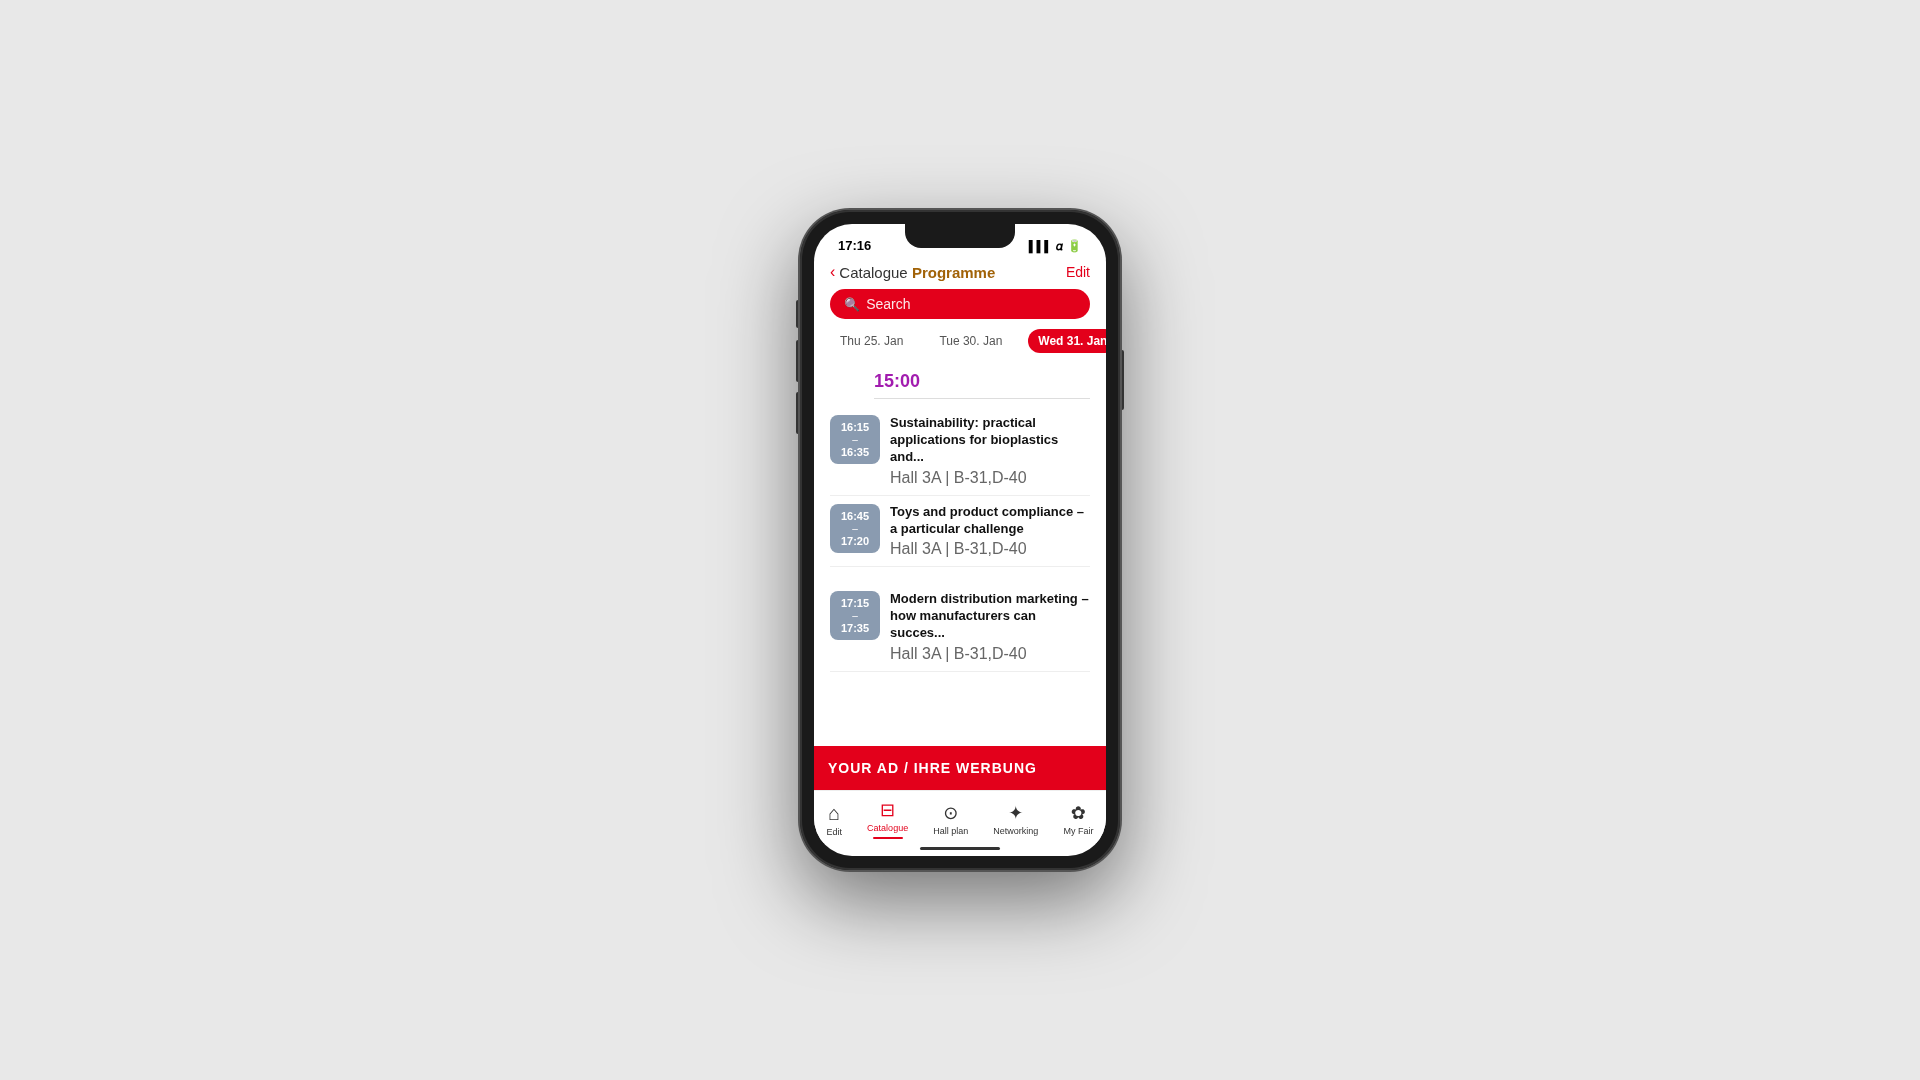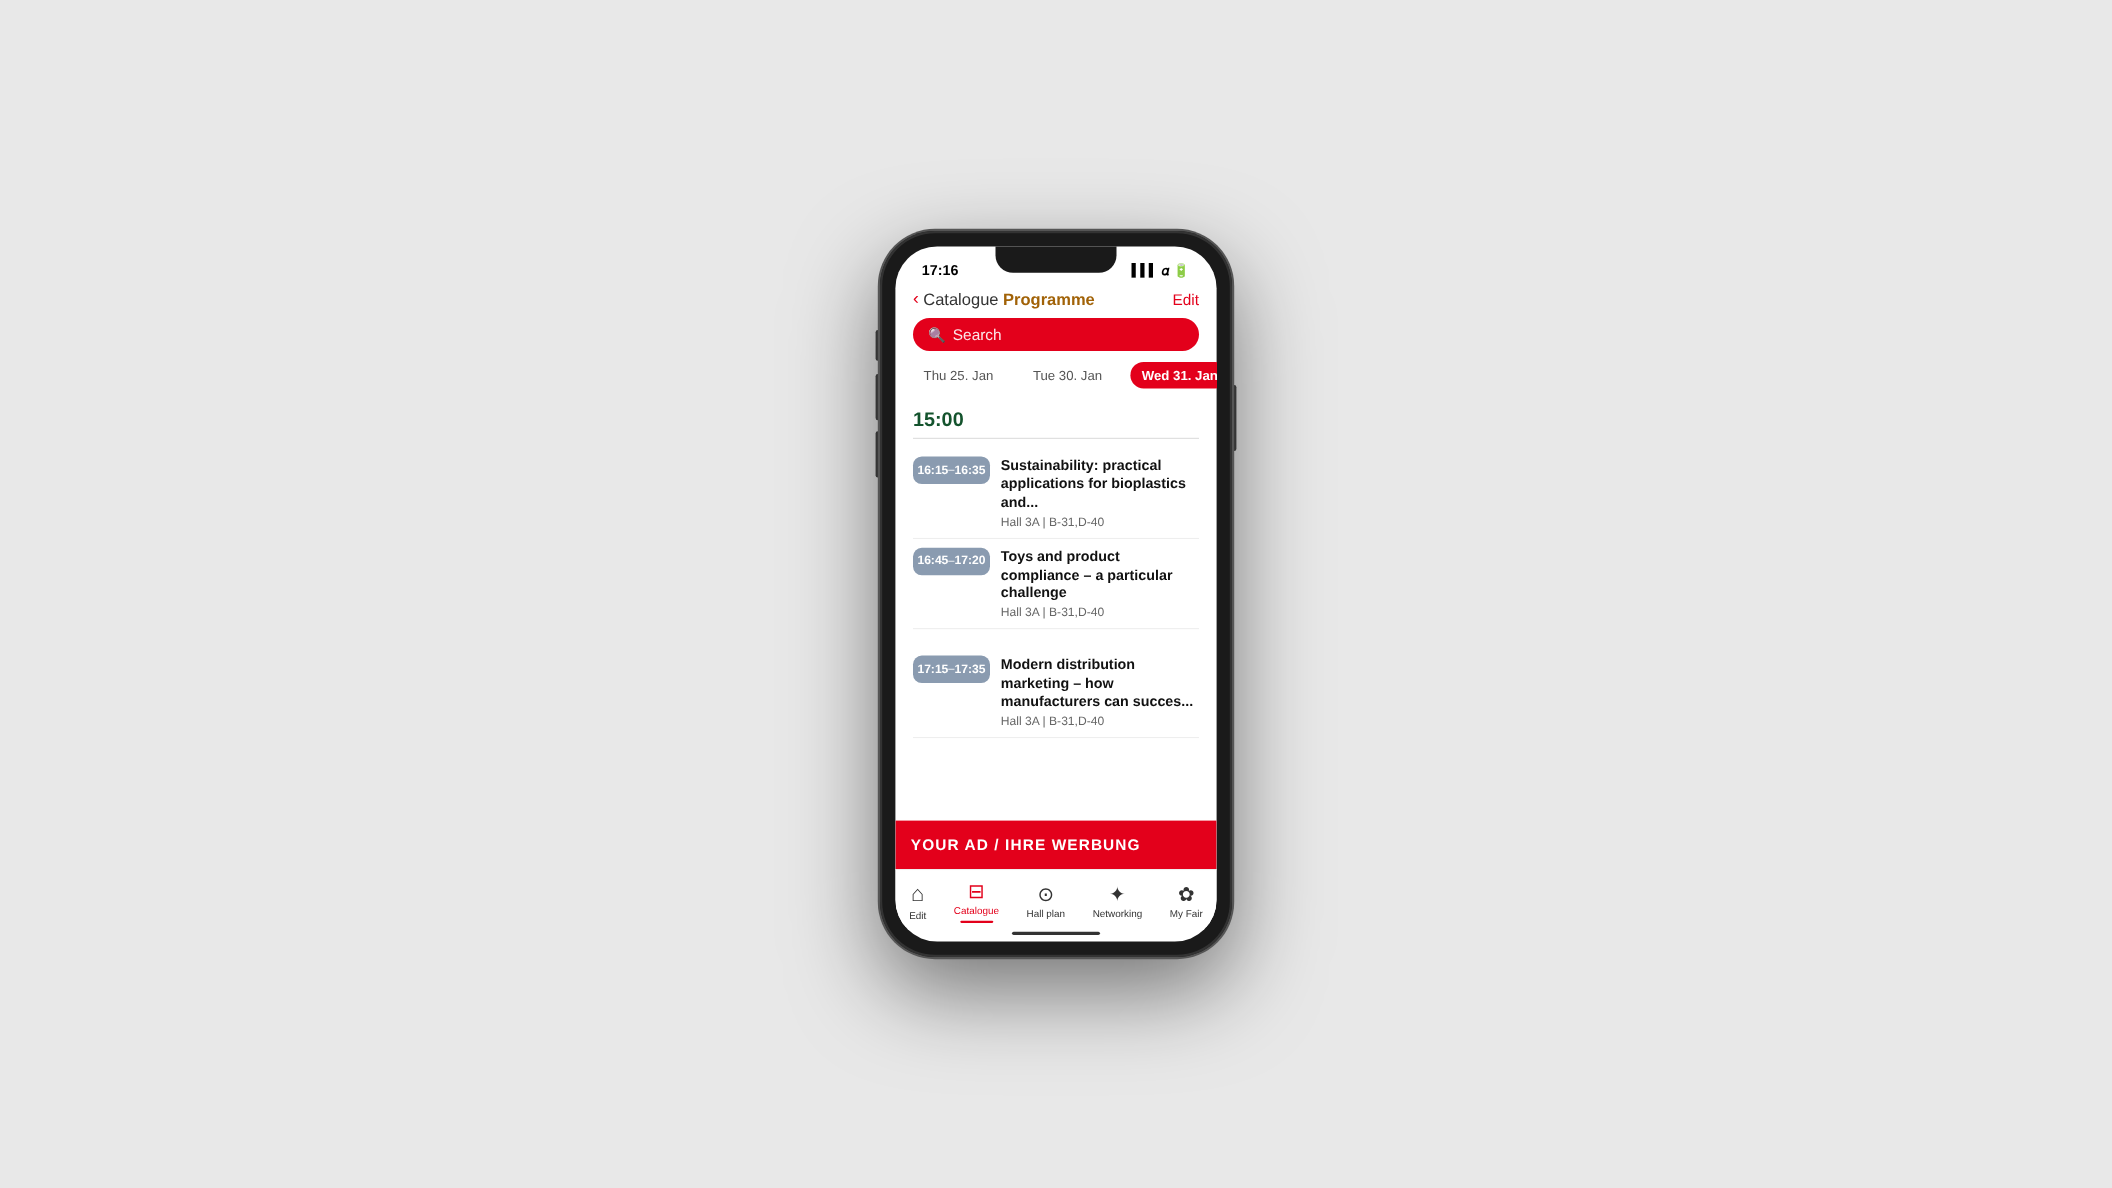--- a/index.html
+++ b/index.html
@@ -129,59 +129,60 @@
       flex: 1;
       overflow-y: auto;
       padding: 0 16px;
     }
     .content::-webkit-scrollbar { display: none; }
 
     .time-section { margin-bottom: 16px; }
     .time-heading {
       font-size: 18px;
       font-weight: 700;
-      color: #14532d;
+      color: #a21caf;
       padding: 8px 0 6px;
       border-bottom: 1px solid #ddd;
       margin-bottom: 8px;
+      margin-left: 44px;
     }
 
     .event-card {
       display: flex;
       gap: 10px;
       align-items: flex-start;
       padding: 8px 0;
       border-bottom: 1px solid #eee;
     }
 
     .event-time-box {
       background: #8a9bb0;
       border-radius: 8px;
       min-width: 50px;
       padding: 6px 4px;
       display: flex;
-      flex-direction: row;
+      flex-direction: column;
       align-items: center;
       color: #fff;
       font-size: 11px;
       font-weight: 600;
       flex-shrink: 0;
     }
     .event-time-box .dash { font-size: 10px; font-weight: 400; margin: 1px 0; }
 
     .event-info { flex: 1; }
     .event-title {
       font-size: 13px;
       font-weight: 600;
       color: #111;
       line-height: 1.3;
       margin-bottom: 3px;
     }
     .event-location {
-      font-size: 11px;
+      font-size: 16px;
       color: #666;
     }
 
     
     .ad-banner {
       background: #e3001b;
       padding: 14px;
       text-align: left;
       color: #fff;
       font-size: 14px;

